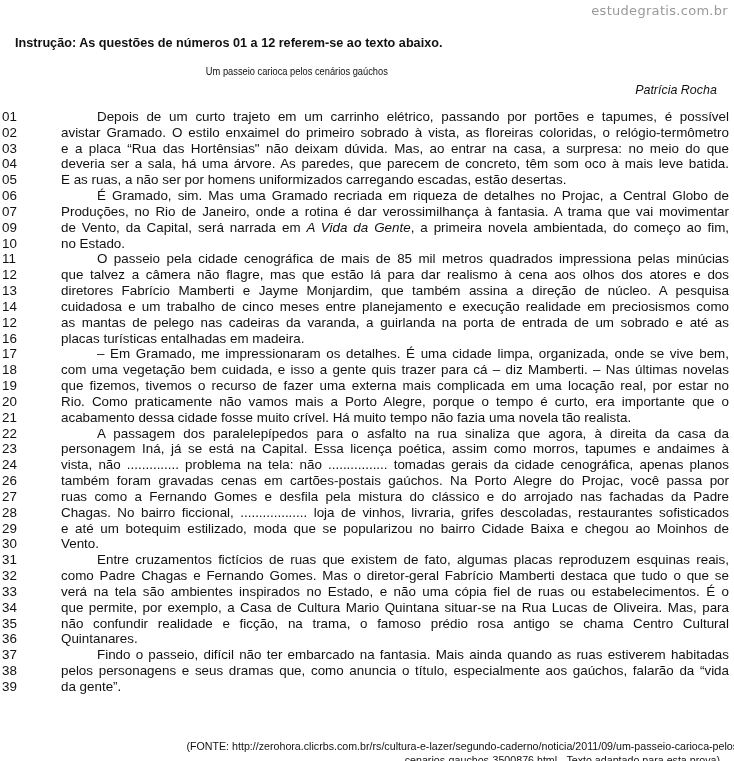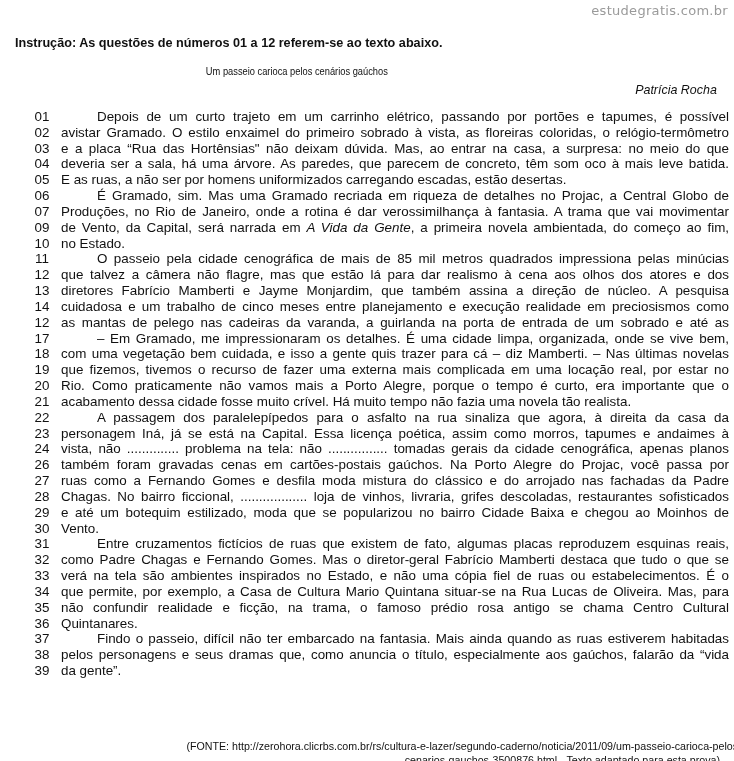--- a/index.html
+++ b/index.html
@@ -30,21 +30,21 @@
     transform: scaleX(0.93); transform-origin: right center;
   }
   .body-text {
     position: absolute; left: 0; top: 109px; width: 734px;
   }
   .line {
     position: relative; height: 15.84px; line-height: 15.84px;
     font-size: 13.4px; white-space: nowrap;
   }
   .line .num {
-    position: absolute; left: 30px; top: 0; width: 24px; text-align: center;
+    position: absolute; left: 2px; top: 0; width: 24px;
   }
   .line .txt {
     position: absolute; left: 61px; top: 0; width: 668px;
     text-align: justify; text-align-last: justify;
     white-space: normal; height: 15.84px; overflow: visible;
   }
   .line .txt.indent { text-indent: 36px; }
   .line .txt.last { text-align-last: left; }
   .line .txt i { font-style: italic; }
   .source {
@@ -120,20 +120,24 @@
       <span class="txt">diretores Fabrício Mamberti e Jayme Monjardim, que também assina a direção de núcleo. A pesquisa</span>
     </div>
   <div class="line">
       <span class="num">14</span>
       <span class="txt">cuidadosa e um trabalho de cinco meses entre planejamento e execução realidade em preciosismos como</span>
     </div>
   <div class="line">
       <span class="num">12</span>
       <span class="txt">as mantas de pelego nas cadeiras da varanda, a guirlanda na porta de entrada de um sobrado e até as</span>
     </div>
+  <div class="line">
+      <span class="num">16</span>
+      <span class="txt last">placas turísticas entalhadas em madeira.</span>
+    </div>
 
   <div class="line">
       <span class="num">17</span>
       <span class="txt indent">– Em Gramado, me impressionaram os detalhes. É uma cidade limpa, organizada, onde se vive bem,</span>
     </div>
   <div class="line">
       <span class="num">18</span>
       <span class="txt">com uma vegetação bem cuidada, e isso a gente quis trazer para cá – diz Mamberti. – Nas últimas novelas</span>
     </div>
   <div class="line">
@@ -160,21 +164,21 @@
   <div class="line">
       <span class="num">24</span>
       <span class="txt">vista, não .............. problema na tela: não ................ tomadas gerais da cidade cenográfica, apenas planos</span>
     </div>
   <div class="line">
       <span class="num">26</span>
       <span class="txt">também foram gravadas cenas em cartões-postais gaúchos. Na Porto Alegre do Projac, você passa por</span>
     </div>
   <div class="line">
       <span class="num">27</span>
-      <span class="txt">ruas como a Fernando Gomes e desfila moda mistura do clássico e do arrojado nas fachadas da Padre</span>
+      <span class="txt">ruas como a Fernando Gomes e desfila pela mistura do clássico e do arrojado nas fachadas da Padre</span>
     </div>
   <div class="line">
       <span class="num">28</span>
       <span class="txt">Chagas. No bairro ficcional, .................. loja de vinhos, livraria, grifes descoladas, restaurantes sofisticados</span>
     </div>
   <div class="line">
       <span class="num">29</span>
       <span class="txt">e até um botequim estilizado, moda que se popularizou no bairro Cidade Baixa e chegou ao Moinhos de</span>
     </div>
   <div class="line">

